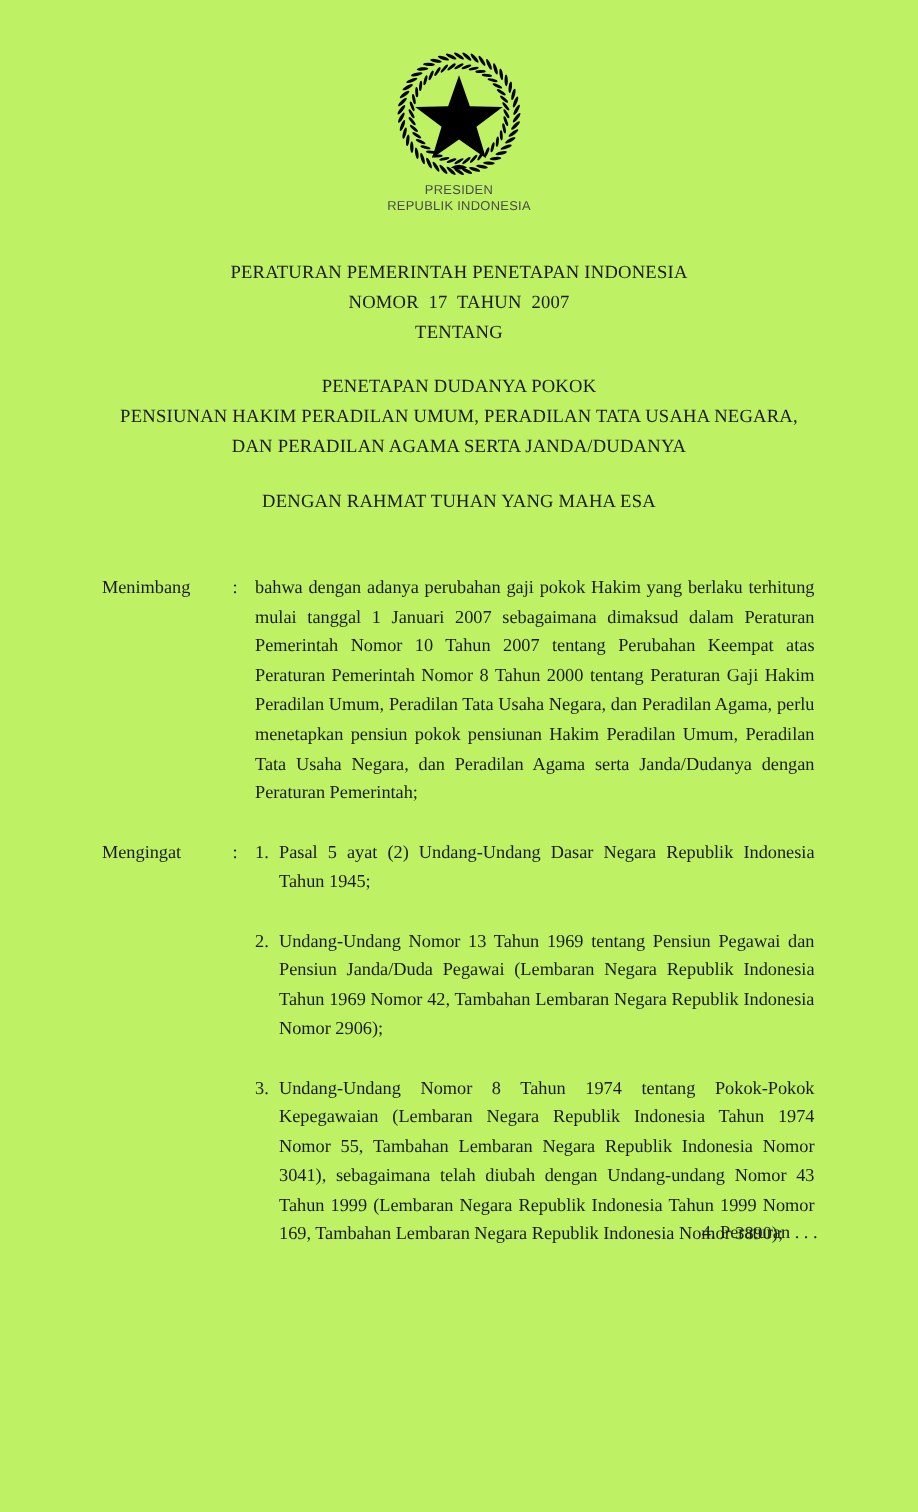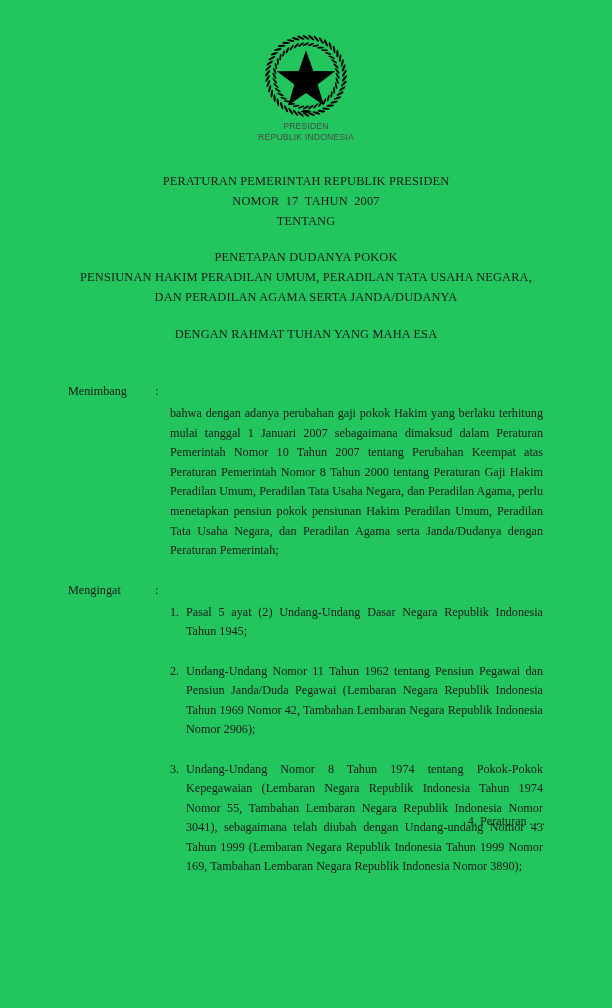--- a/index.html
+++ b/index.html
@@ -13,21 +13,21 @@
     position: relative;
     font-family: "Liberation Serif", "DejaVu Serif", serif;
     color: #1a1a1a;
     overflow: hidden;
   }
 
   .page {
     position: relative;
     width: 612px;
     height: 1008px;
-    background: #22c55e;
+    background: #bef264;
   }
 
   
   .emblem-block {
     position: absolute;
     top: 30px;
     left: 0;
     width: 612px;
     text-align: center;
   }
@@ -87,21 +87,20 @@
   .row-colon {
     width: 15px;
     flex: 0 0 15px;
     font-size: 12.2px;
     line-height: 19.6px;
   }
   .row-content {
     flex: 1 1 auto;
     width: 373px;
     max-width: 373px;
-    margin-top: 22px;
   }
 
   .para {
     font-size: 12.2px;
     line-height: 19.6px;
     text-align: justify;
     text-justify: inter-word;
     margin: 0;
     hyphens: none;
   }
@@ -238,21 +237,21 @@
           <ellipse cx="44.60" cy="15.92" rx="3.75" ry="1.05" transform="rotate(321.00 44.60 15.92)" fill="#000000"></ellipse>
           <path d="M44 89 Q50 85 56 89 Q50 92 44 89 Z" fill="#000000"></path>
         </g>
       <polygon points="50,22 57.9,44.6 81.8,45.1 62.7,59.4 69.6,82.3 50,68.8 30.4,82.3 37.3,59.4 18.2,45.1 42.1,44.6" fill="#000000"></polygon>
     </svg>
     <div class="emblem-caption">PRESIDEN</div>
     <div class="emblem-caption" style="margin-top:0;">REPUBLIK INDONESIA</div>
   </div>
 
   <div class="title-block">
-    <div class="title-line">PERATURAN PEMERINTAH REPUBLIK PRESIDEN</div>
+    <div class="title-line">PERATURAN PEMERINTAH PENETAPAN INDONESIA</div>
     <div class="title-line">NOMOR  17  TAHUN  2007</div>
     <div class="title-line">TENTANG</div>
     <div class="title-line title-gap-1">PENETAPAN DUDANYA POKOK</div>
     <div class="title-line">PENSIUNAN HAKIM PERADILAN UMUM, PERADILAN TATA USAHA NEGARA,</div>
     <div class="title-line">DAN PERADILAN AGAMA SERTA JANDA/DUDANYA</div>
     <div class="title-line title-gap-2">DENGAN RAHMAT TUHAN YANG MAHA ESA</div>
   </div>
 
   <div class="body-block">
 
@@ -268,21 +267,21 @@
       <div class="row-label">Mengingat</div>
       <div class="row-colon">:</div>
       <div class="row-content">
         <ul class="num-list">
           <li class="num-item">
             <span class="num-marker">1.</span>
             <span>Pasal 5 ayat (2) Undang-Undang Dasar Negara Republik Indonesia Tahun 1945;</span>
           </li>
           <li class="num-item">
             <span class="num-marker">2.</span>
-            <span>Undang-Undang Nomor 11 Tahun 1962 tentang Pensiun Pegawai dan Pensiun Janda/Duda Pegawai (Lembaran Negara Republik Indonesia Tahun 1969 Nomor 42, Tambahan Lembaran Negara Republik Indonesia Nomor 2906);</span>
+            <span>Undang-Undang Nomor 13 Tahun 1969 tentang Pensiun Pegawai dan Pensiun Janda/Duda Pegawai (Lembaran Negara Republik Indonesia Tahun 1969 Nomor 42, Tambahan Lembaran Negara Republik Indonesia Nomor 2906);</span>
           </li>
           <li class="num-item">
             <span class="num-marker">3.</span>
             <span>Undang-Undang Nomor 8 Tahun 1974 tentang Pokok-Pokok Kepegawaian (Lembaran Negara Republik Indonesia Tahun 1974 Nomor 55, Tambahan Lembaran Negara Republik Indonesia Nomor 3041), sebagaimana telah diubah dengan Undang-undang Nomor 43 Tahun 1999 (Lembaran Negara Republik Indonesia Tahun 1999 Nomor 169, Tambahan Lembaran Negara Republik Indonesia Nomor 3890);</span>
           </li>
         </ul>
       </div>
     </div>
 
   </div>

